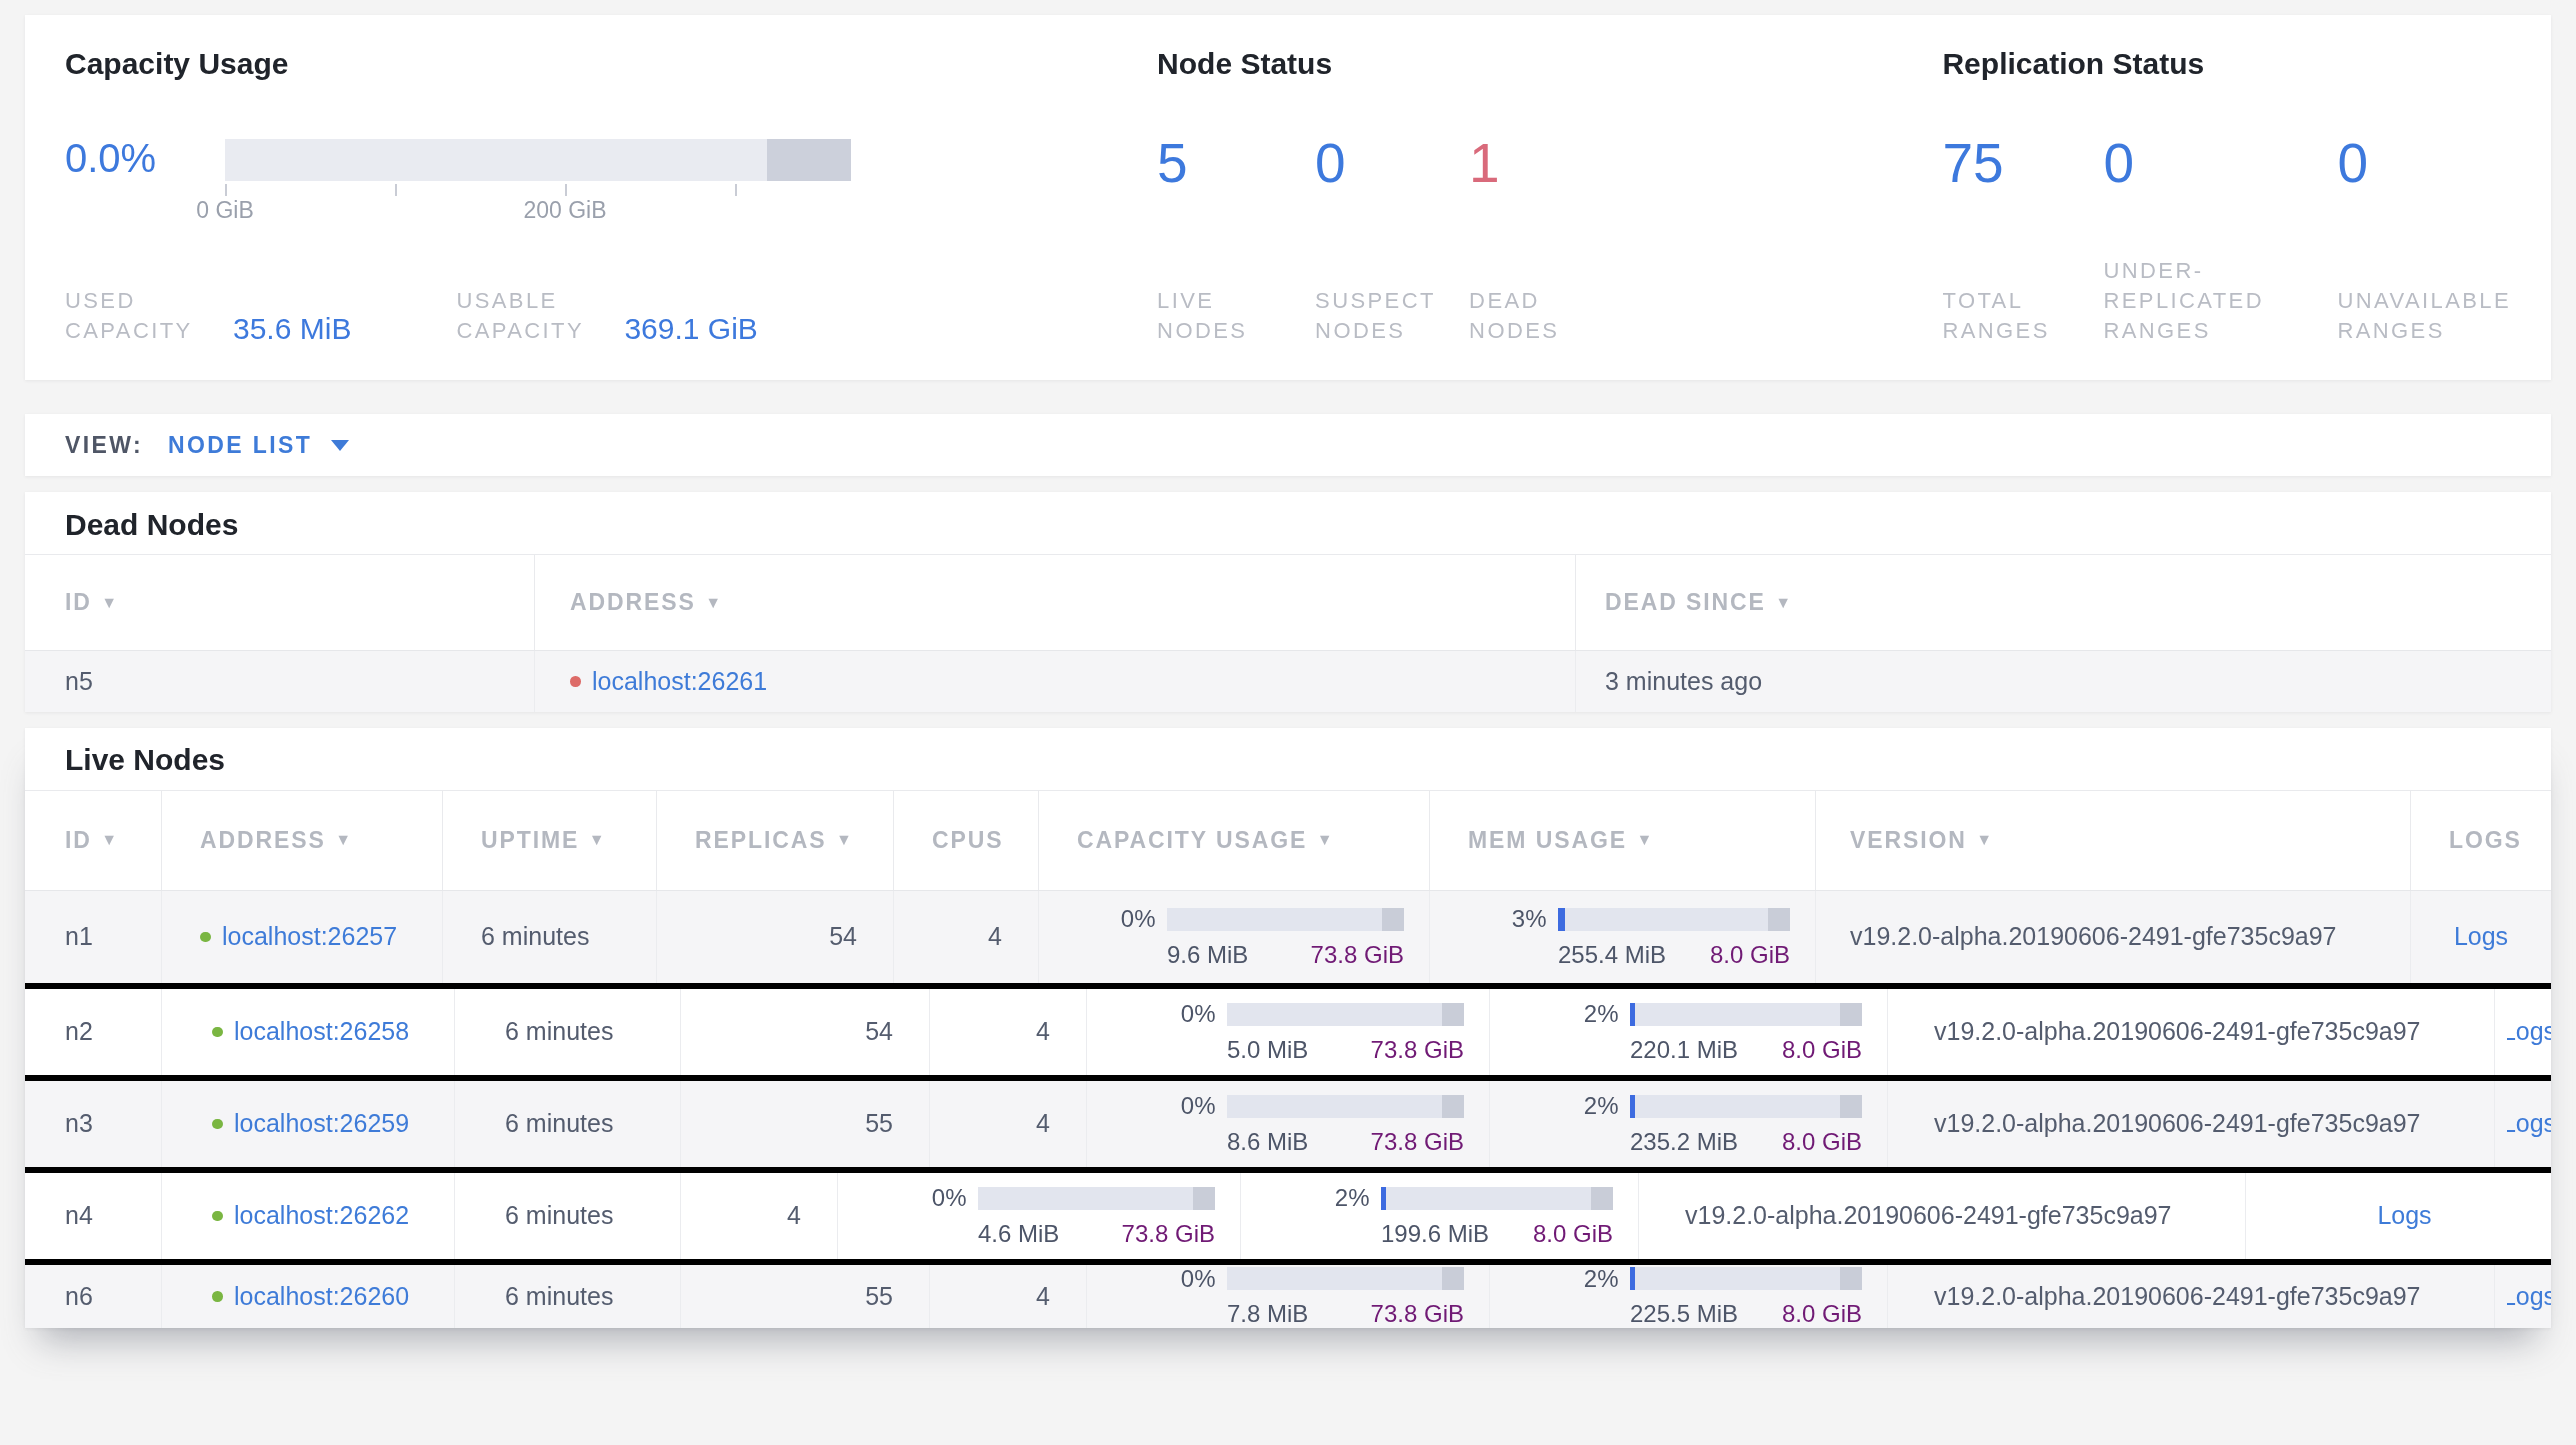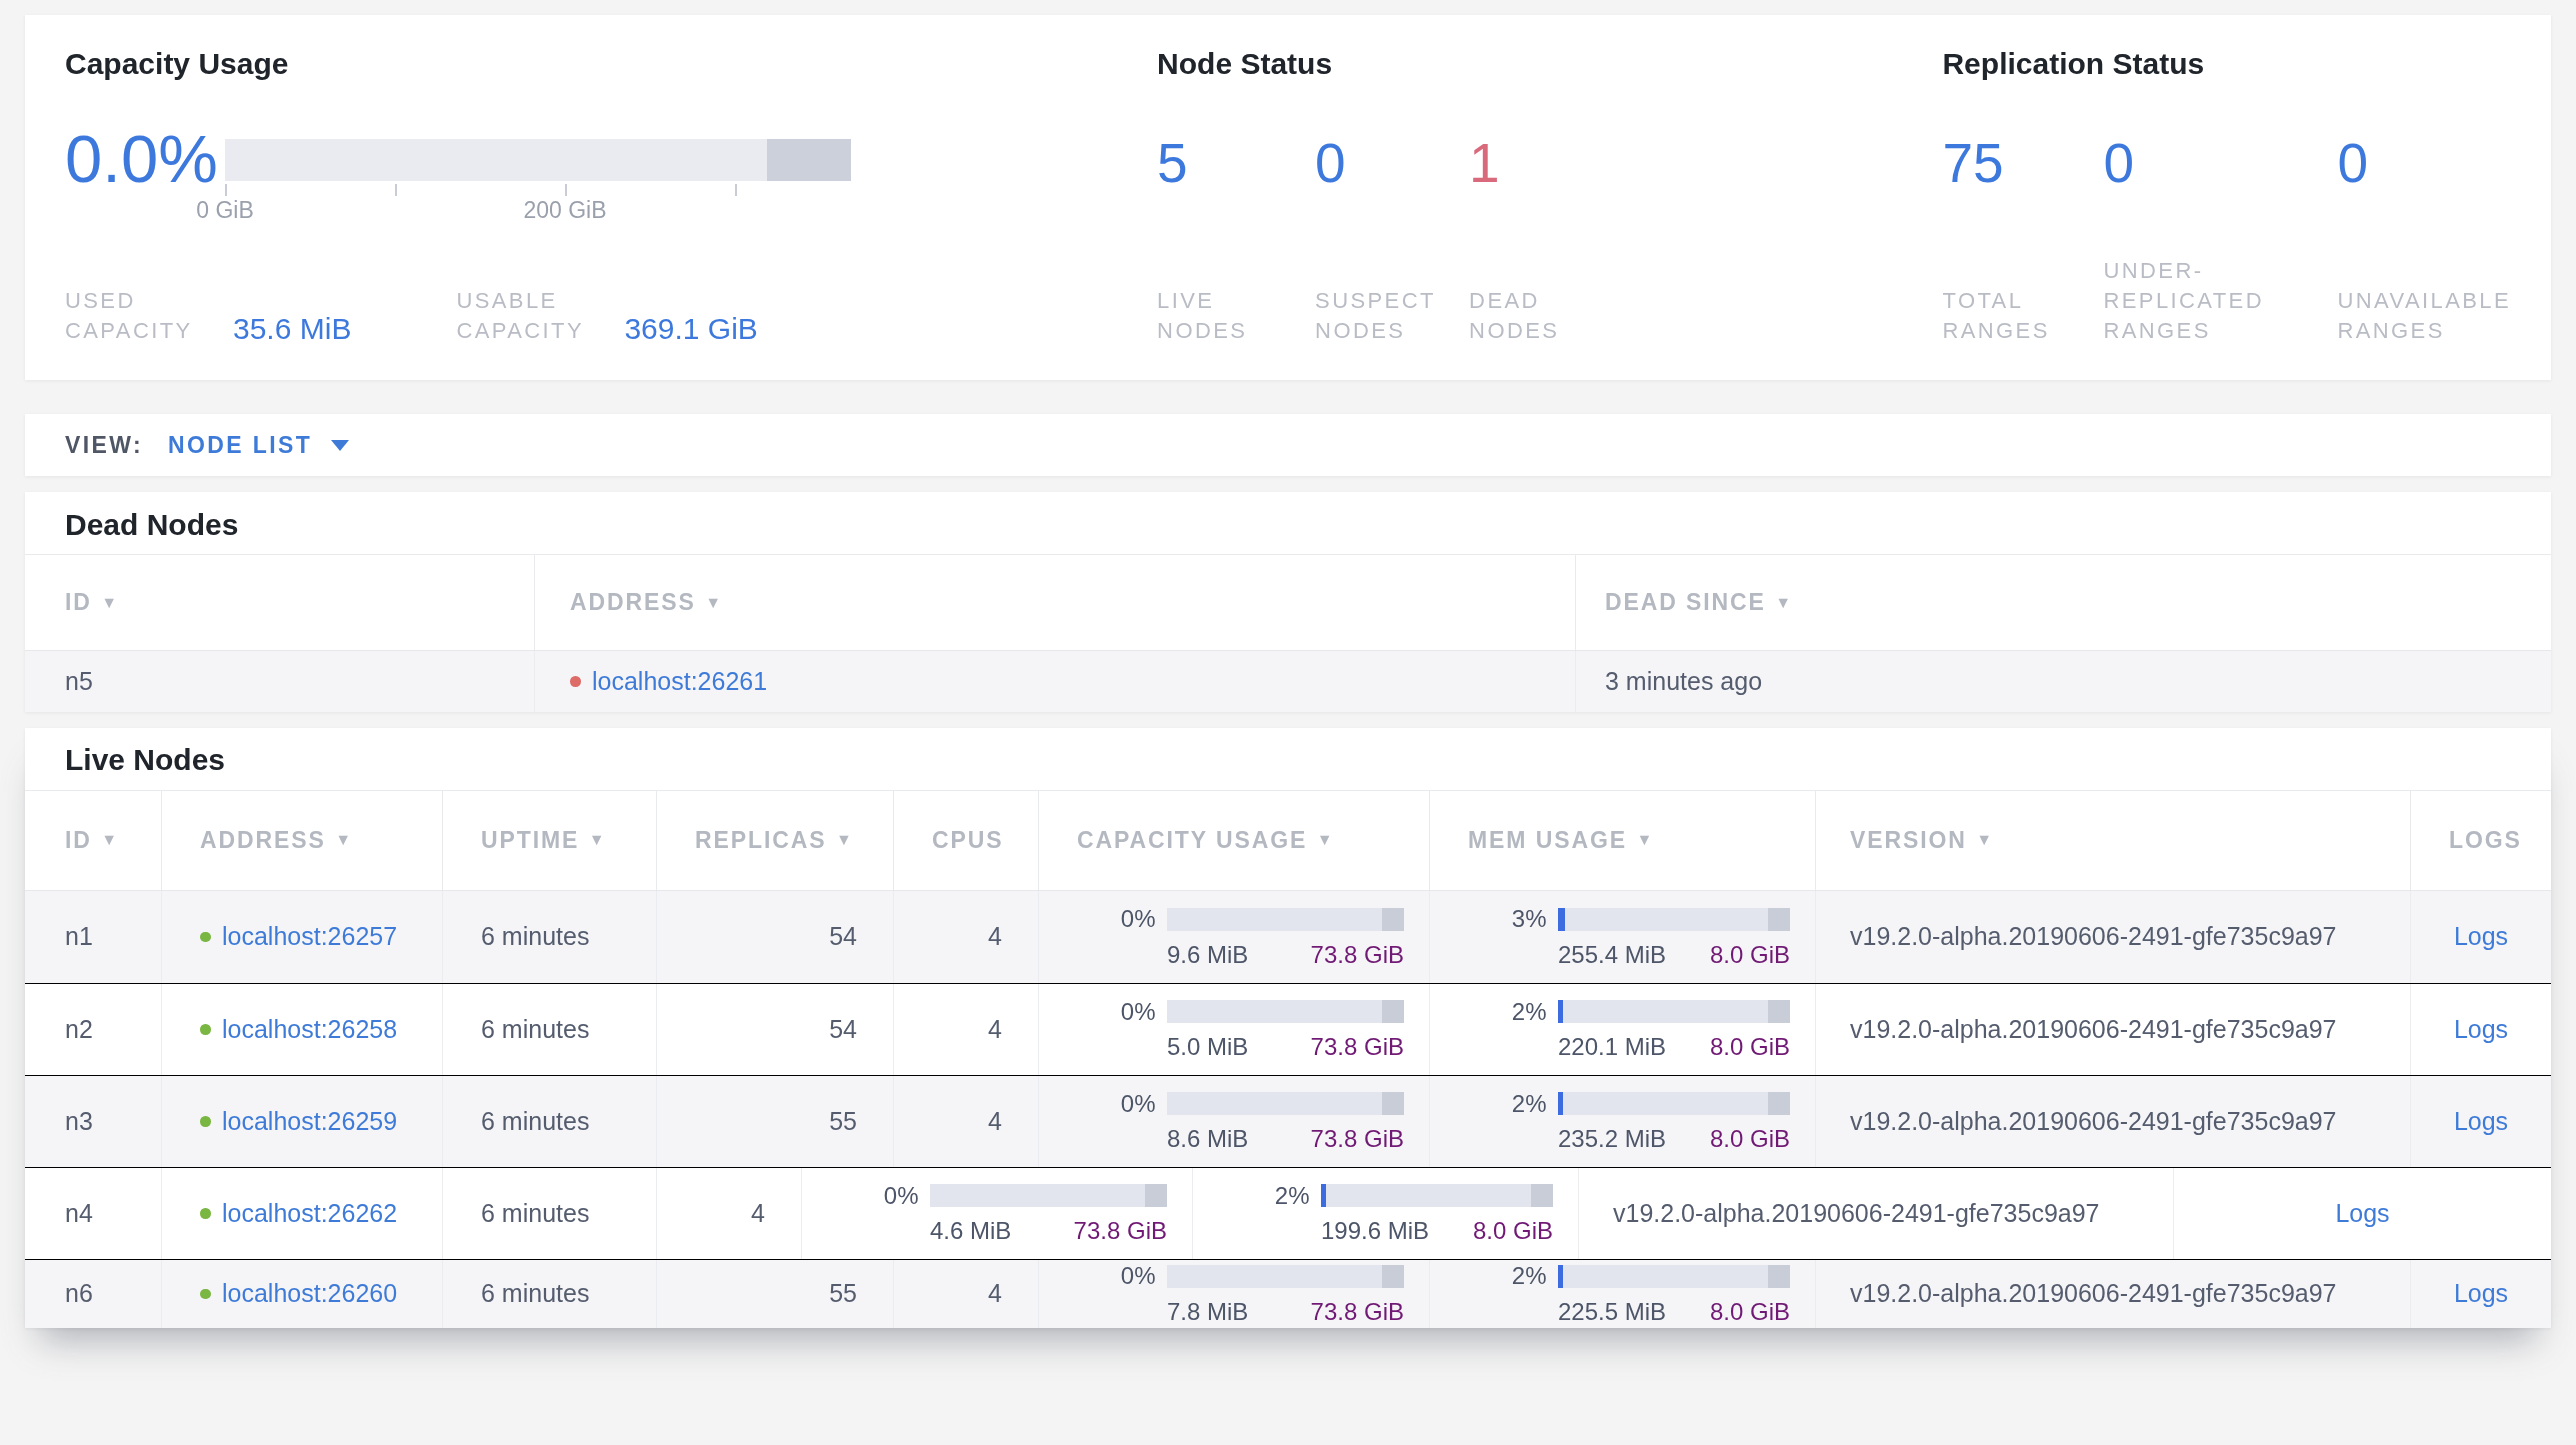--- a/index.html
+++ b/index.html
@@ -28,21 +28,21 @@
     padding:32px 40px 0 40px;
     margin-bottom:34px;
   }
   .sec { display:flex; flex-direction:column; padding-bottom:34px; }
   .sec-cap { width:1093px; }
   .sec-node { width:786px; }
   .sec-rep { flex:1; }
   .sec h2 { margin:0; font-size:30px; font-weight:600; color:#20242b; }
 
   .cap-chart { display:flex; margin-top:48px; }
-  .bigpct { width:160px; font-size:67px; font-weight:500; color:#3d79dd; line-height:59px; }
+  .bigpct { width:160px; font-size:40px; font-weight:500; color:#3d79dd; line-height:59px; }
   .capbar-wrap { width:626px; }
   .capbar { height:42px; margin-top:9.5px; background:#e9ebf1; position:relative; }
   .capbar-dark { position:absolute; right:0; top:0; height:100%; width:84px; background:#ccd0db; }
   .ticks { position:relative; height:16px; }
   .tick { position:absolute; top:2.9px; width:1.9px; height:12.4px; background:#c9ccd5; }
   .ticklabels { position:relative; height:29px; font-size:23px; color:#9aa0ac; }
   .ticklabels span { position:absolute; transform:translateX(-50%); white-space:nowrap; }
 
   .cap-stats { margin-top:auto; display:flex; align-items:flex-end; }
   .cap-stat { display:flex; align-items:flex-end; }
@@ -94,21 +94,21 @@
     display:flex; align-items:center; padding-left:38px;
     font-size:23px; letter-spacing:1.9px; font-weight:600; color:#b4b8c0;
     border-right:1px solid #e9eaed; white-space:nowrap;
   }
   .thead-live .th { height:99px; }
   .thead-dead .th { height:95px; }
   .th:last-child { border-right:none; }
   .sort-arrow { font-size:16px; margin-left:9.5px; color:#b4b8c0; }
 
   .trow { display:flex; }
-  .trow + .trow { border-top:1px solid #000000; }
+  .trow + .trow { border-top:6px solid #000000;gap:12px; }
   .trow.shaded { background:#f5f5f7; }
   .trow-live { height:92px; }
   .trow-live.short { height:69px; }
   .trow-dead { height:61px; }
 
   .td {
     display:flex; align-items:center; padding-left:38px;
     font-size:25px; color:#545c6e;
     border-right:1px solid #ebecef; overflow:hidden;
   }

